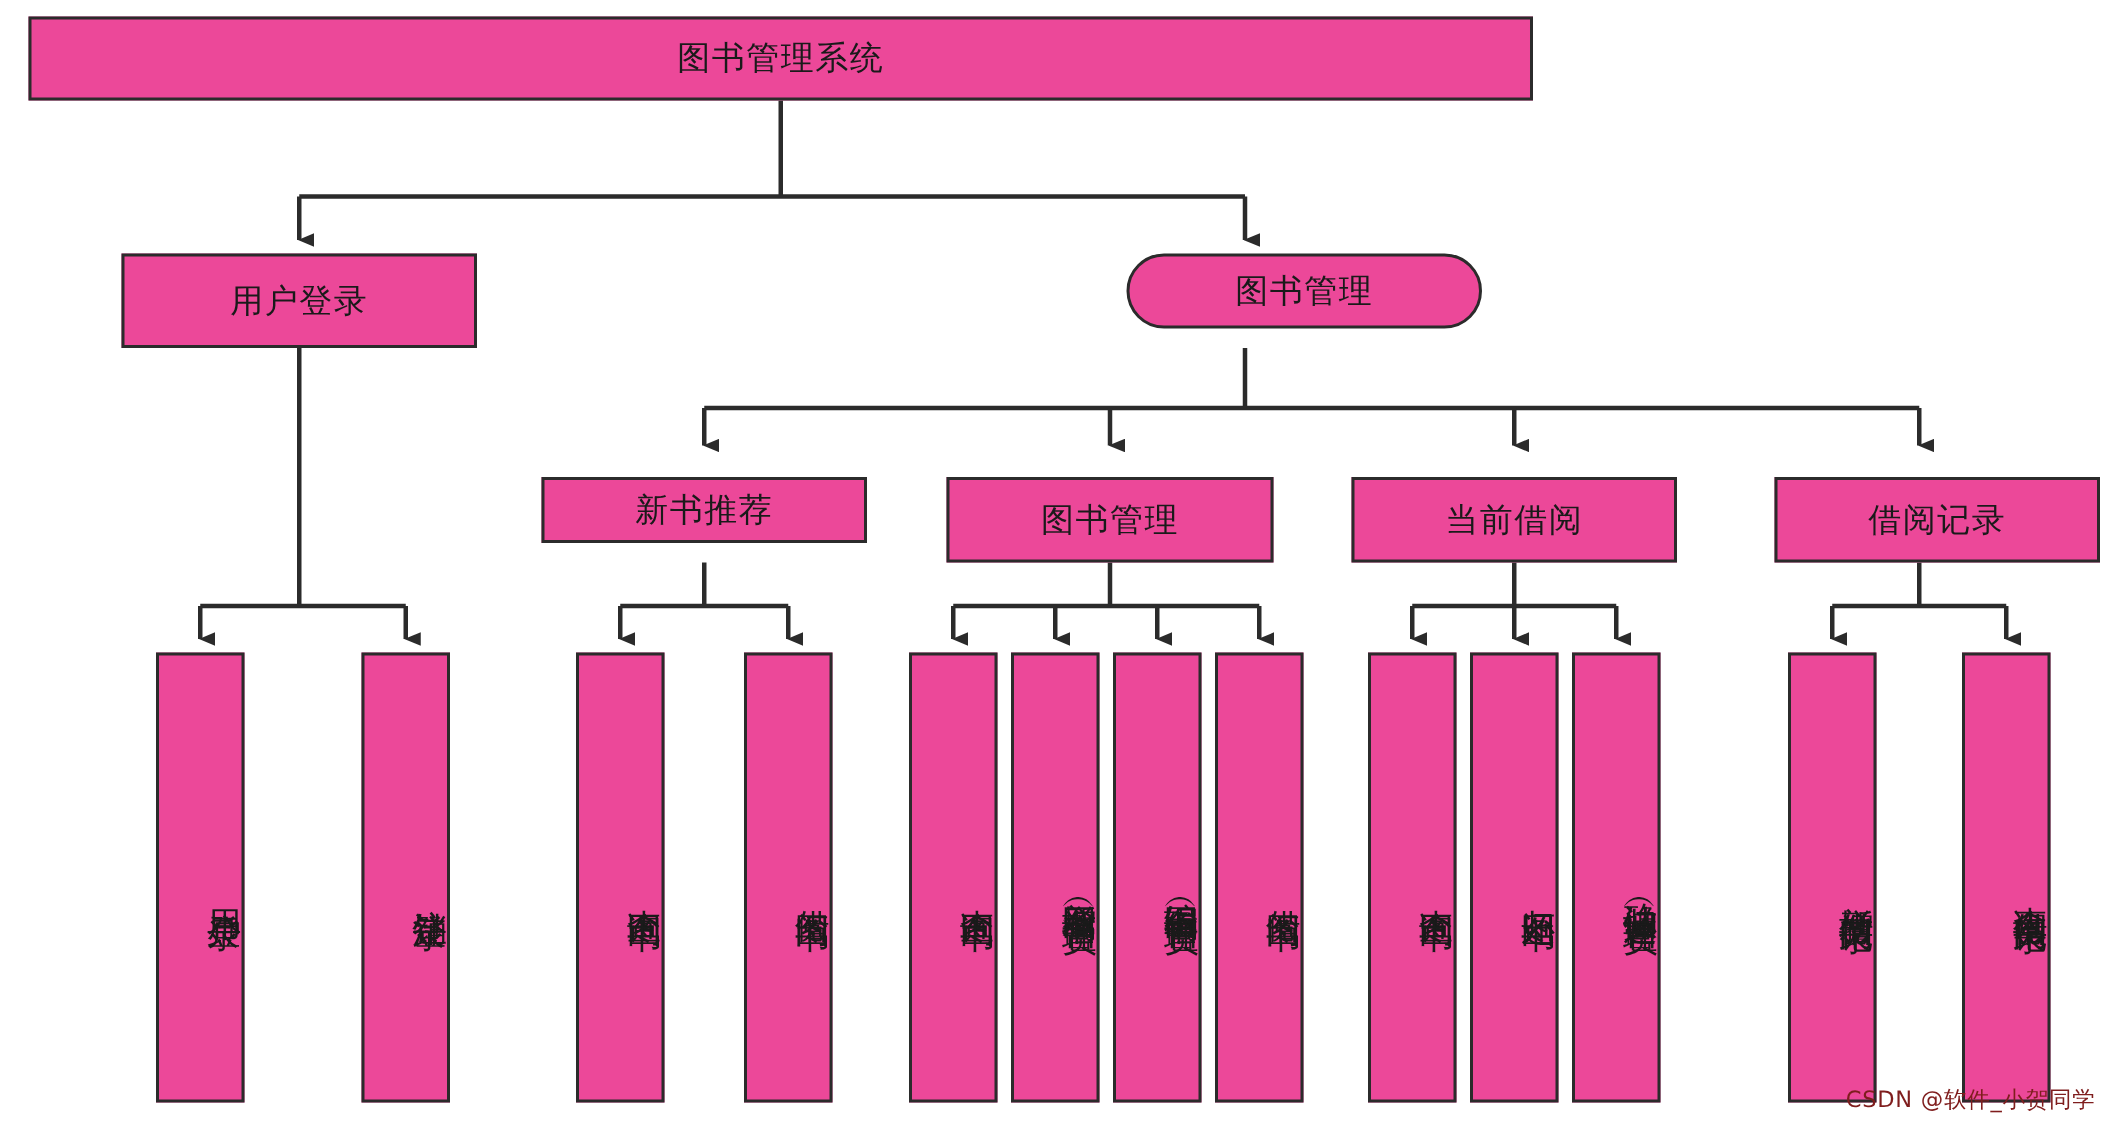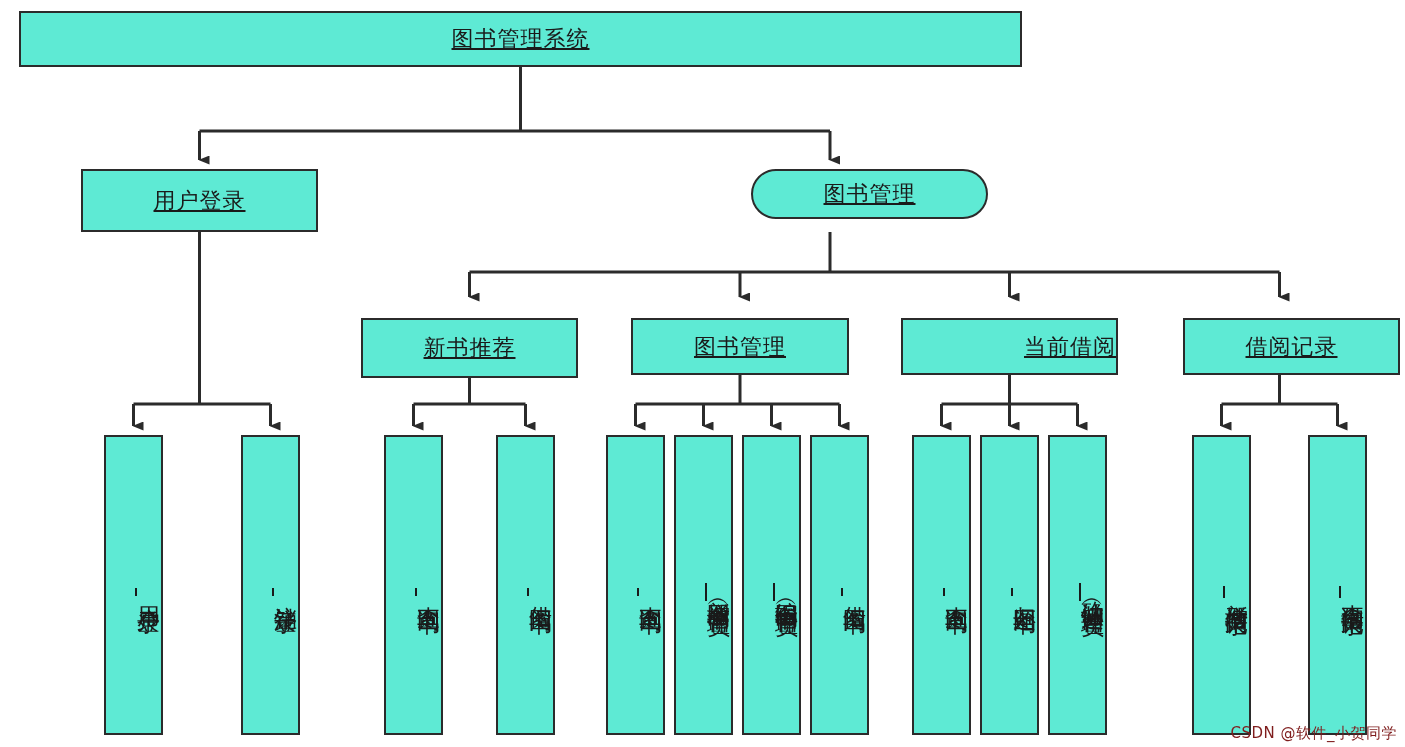--- a/index.html
+++ b/index.html
@@ -22,26 +22,25 @@
     left: 0;
     top: 0;
     width: 1405px;
     height: 747px;
     pointer-events: none;
   }
   .node {
     position: absolute;
     box-sizing: border-box;
     border: 2.5px solid #2b2b2b;
-    background: #5eead4;
+    background: #ec4899;
     display: flex;
     align-items: center;
     justify-content: center;
     color: #1a1a1a;
-    text-decoration: underline;
   }
   .node.horiz {
     font-size: 22px;
     letter-spacing: 1px;
   }
   .node.vert {
     writing-mode: vertical-rl;
     text-orientation: upright;
     font-size: 23px;
     letter-spacing: 2px;
@@ -128,27 +127,27 @@
     <span>图书管理系统</span>
   </div>
 
   <div class="node horiz" style="left:81px; top:169px; width:237px; height:63px;">
     <span>用户登录</span>
   </div>
   <div class="node horiz" style="left:751px; top:169px; width:237px; height:50px;border-radius:27px;">
     <span>图书管理</span>
   </div>
 
-  <div class="node horiz" style="left:361px; top:318px; width:217px; height:60px;">
+  <div class="node horiz" style="left:361px; top:318px; width:217px; height:44px;">
     <span>新书推荐</span>
   </div>
   <div class="node horiz" style="left:631px; top:318px; width:218px; height:57px;">
     <span>图书管理</span>
   </div>
-  <div class="node horiz" style="left:901px; top:318px; width:217px; height:57px;justify-content:flex-end;">
+  <div class="node horiz" style="left:901px; top:318px; width:217px; height:57px;">
     <span>当前借阅</span>
   </div>
   <div class="node horiz" style="left:1171px; top:318px; width:217px; height:57px;margin-left:12px;">
     <span>借阅记录</span>
   </div>
 
   <div class="node vert" style="left:104px; top:435px; width:59px; height:300px;">
     <span>用户登录</span>
   </div>
   <div class="node vert" style="left:241px; top:435px; width:59px; height:300px;">

